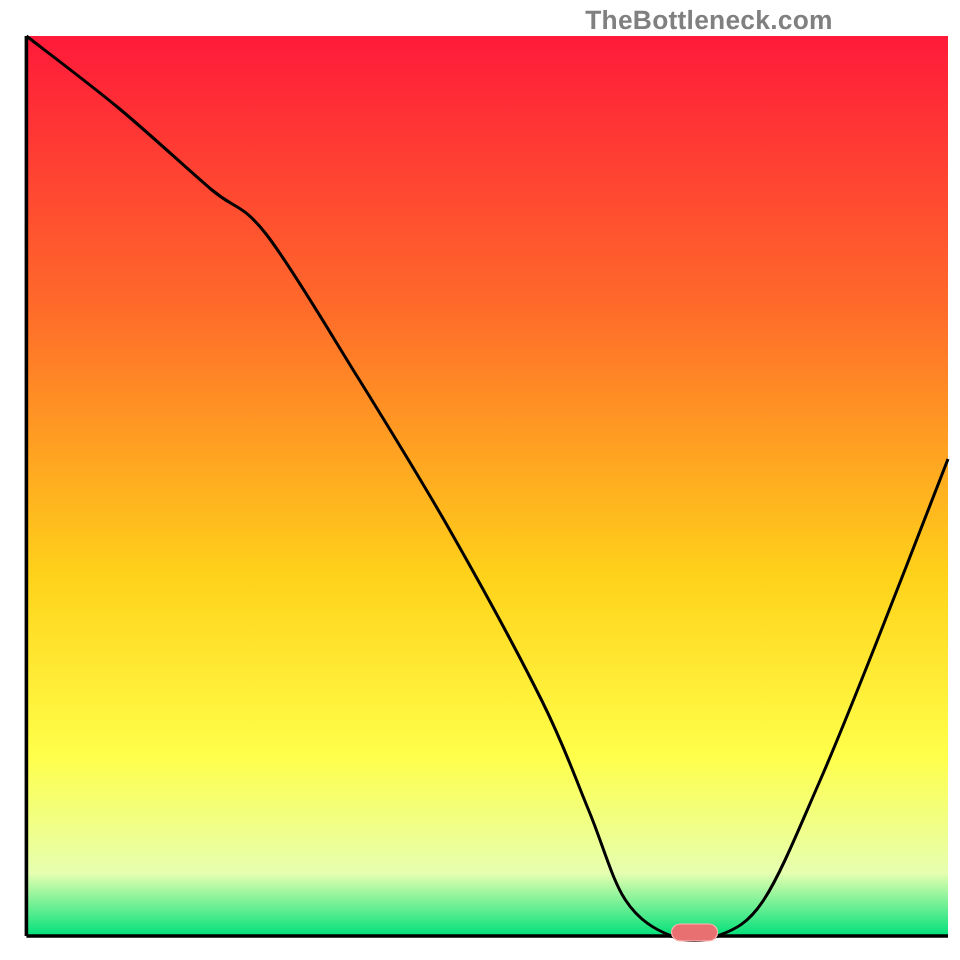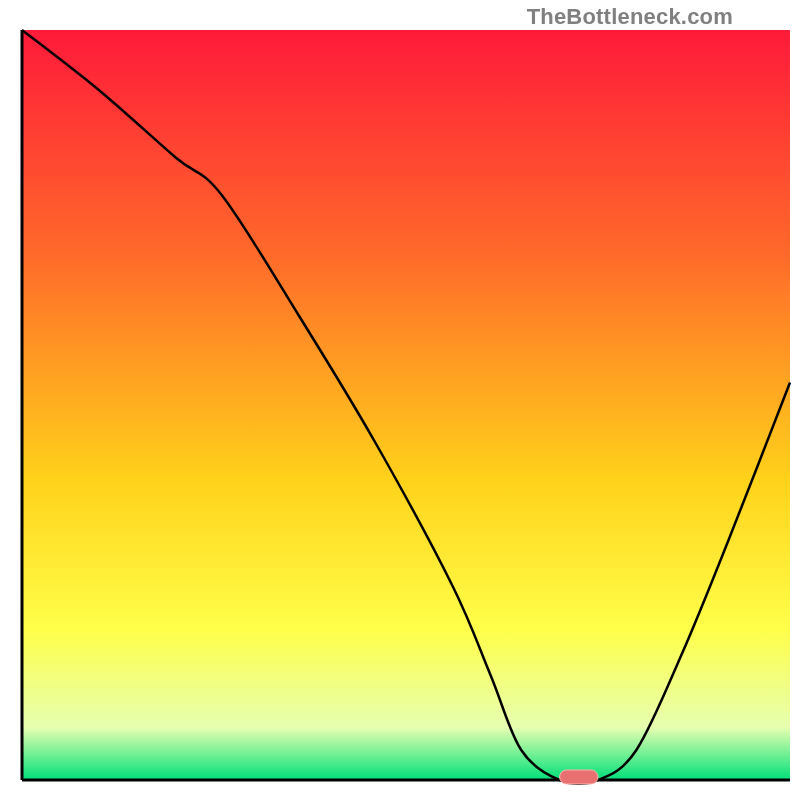--- a/index.html
+++ b/index.html
@@ -8,21 +8,20 @@
     width: 800px;
     height: 800px;
     overflow: hidden;
     font-family: Arial, Helvetica, sans-serif;
     background: #ffffff;
   }
   .frame {
     position: relative;
     width: 704px;
     height: 800px;
-    padding-left: 39px;
   }
   .watermark {
     position: absolute;
     top: 4px;
     right: 10px;
     color: #808080;
     font-size: 22px;
     font-weight: 600;
     letter-spacing: 0.2px;
     z-index: 5;

